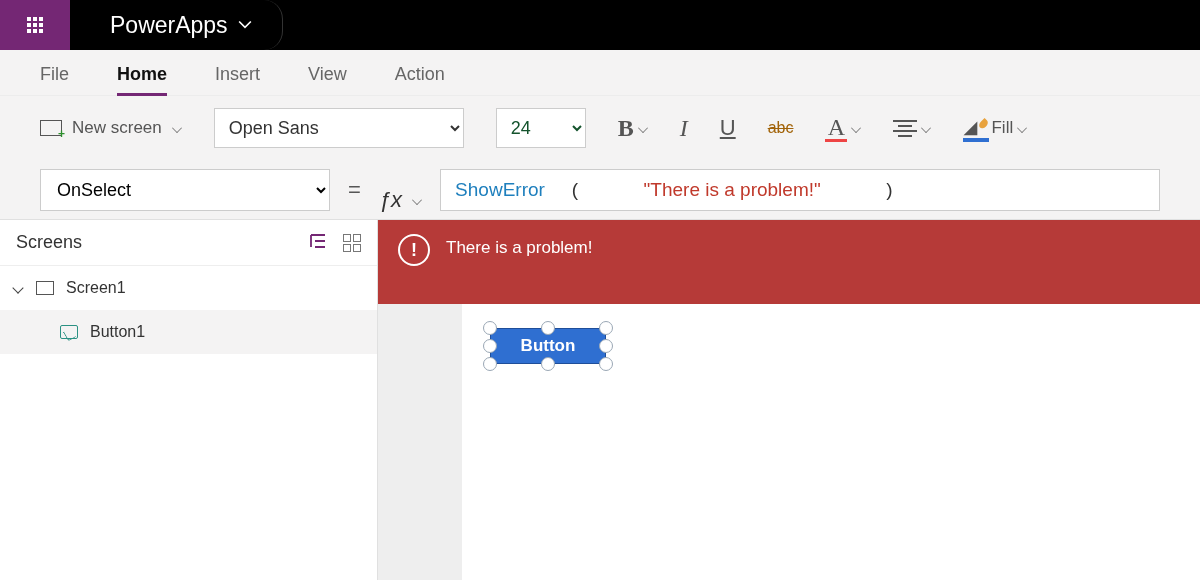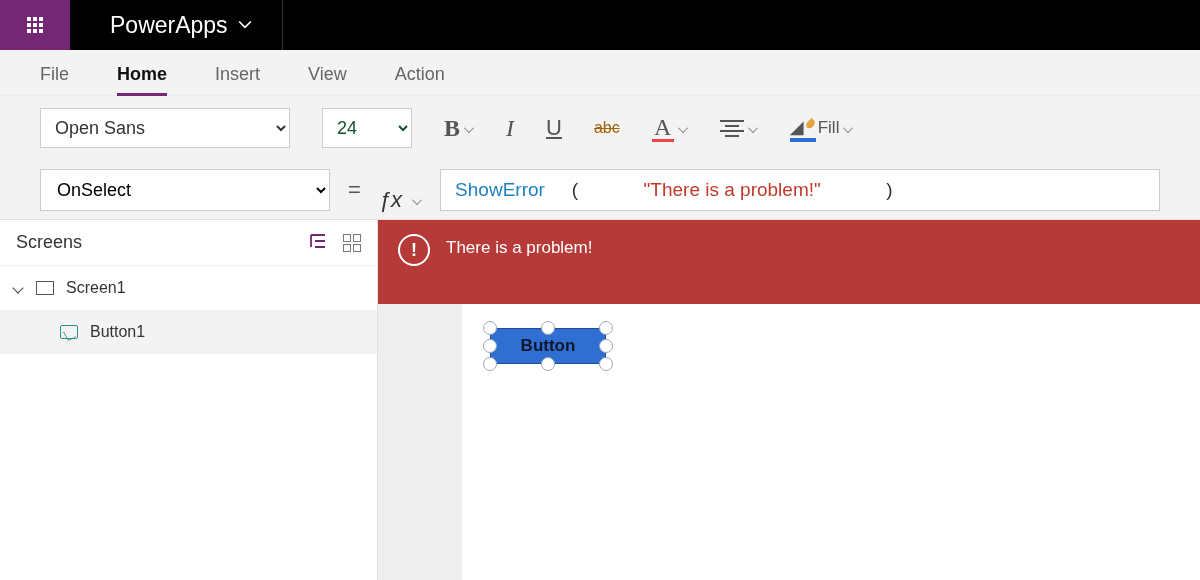--- a/index.html
+++ b/index.html
@@ -3,21 +3,21 @@
 <meta charset="utf-8">
 <style>
   * { box-sizing: border-box; margin: 0; padding: 0; font-family: "Segoe UI", Arial, sans-serif; }
   body { width: 1200px; height: 580px; background: #fff; overflow: hidden; }
 
   
   .topbar { height: 50px; background: #000; display: flex; align-items: stretch; }
   .waffle { width: 70px; height: 50px; background: #742774; display: flex; align-items: center; justify-content: center; cursor: pointer; }
   .waffle-grid { display: grid; grid-template-columns: repeat(3, 4px); grid-template-rows: repeat(3, 4px); gap: 2px; }
   .waffle-grid span { background: #fff; width: 4px; height: 4px; }
-  .appname-wrap { display: flex; align-items: center; padding: 0 30px 0 40px; color: #fff; gap: 10px; border-right: 1px solid #333; }
+  .appname-wrap { display: flex; align-items: center; padding: 0 30px 0 40px; color: #fff; gap: 10px; border-right: 1px solid #333; border-radius: 19px; }
   .appname { font-size: 23px; font-weight: 400; }
   .chev-white { width: 14px; }
 
   
   .menutabs { height: 46px; background: #f4f3f3; display: flex; align-items: flex-end; padding: 0 40px; gap: 48px; border-bottom: 1px solid #ececec; }
   .menutab { font-size: 18px; color: #666; padding-bottom: 10px; cursor: pointer; position: relative; }
   .menutab.active { color: #111; font-weight: 600; }
   .menutab.active::after { content:""; position:absolute; left:0; right:0; bottom:-1px; height:3px; background:#742774; }
 
   
@@ -77,21 +77,21 @@
   .btn-ctrl-icon { position:relative; width:18px; height:14px; border:1px solid #2b9183; border-radius:2px; }
   .btn-ctrl-icon::after { content:""; position:absolute; left:4px; top:3px; width:8px; height:10px; border:1px solid #2b9183; border-top:none; border-right:none; border-radius:0 0 0 3px; transform:rotate(-30deg); }
 
   
   .canvas-area { flex:1; position:relative; background:#eeeeee; }
   .error-banner { height:84px; background:#b63a38; display:flex; align-items:flex-start; gap:16px; padding:14px 20px; color:#fff; }
   .err-circle { width:32px; height:32px; border:2px solid #fff; border-radius:50%; display:flex; align-items:center; justify-content:center; font-weight:700; font-size:18px; }
   .err-text { font-size:17px; padding-top:4px; }
   .canvas-white { position:absolute; left:84px; top:84px; right:0; bottom:0; background:#fff; }
   .sel-button { position:absolute; left:28px; top:24px; }
-  .btn-shape { width:116px; height:36px; background:#2f6fd1; color:#0f172a; border:1px solid #1f4e99; display:flex; align-items:center; justify-content:center; font-weight:700; font-size:17px; border-radius:3px; }
+  .btn-shape { width:116px; height:36px; background:#2f6fd1; color:#ffffff; border:1px solid #1f4e99; display:flex; align-items:center; justify-content:center; font-weight:700; font-size:17px; border-radius:3px; }
   .handle { position:absolute; width:14px; height:14px; border:1px solid #9aa7b5; background:#fff; border-radius:50%; }
   .h-tl{top:-7px;left:-7px;} .h-tc{top:-7px;left:50%;margin-left:-7px;} .h-tr{top:-7px;right:-7px;}
   .h-ml{top:50%;left:-7px;margin-top:-7px;} .h-mr{top:50%;right:-7px;margin-top:-7px;}
   .h-bl{bottom:-7px;left:-7px;} .h-bc{bottom:-7px;left:50%;margin-left:-7px;} .h-br{bottom:-7px;right:-7px;}
 </style>
 </head>
 <body>
 
 <div class="topbar">
   <div class="waffle">
@@ -117,20 +117,27 @@
 
 <div class="menutabs">
   <div class="menutab">File</div>
   <div class="menutab active">Home</div>
   <div class="menutab">Insert</div>
   <div class="menutab">View</div>
   <div class="menutab">Action</div>
 </div>
 
 <div class="ribbon">
+  <div class="group">
+    <div class="btn-newscreen">
+      <span class="screen-icon"></span>
+      <span>New screen</span>
+      <span class="chev"></span>
+    </div>
+  </div>
   <select class="fontname">
     <option>Open Sans</option>
   </select>
   <select class="fontsize">
     <option>24</option>
   </select>
   <div class="fmt">
       <span class="fmt-bold">B</span>
       <span class="chev"></span>
     </div>

